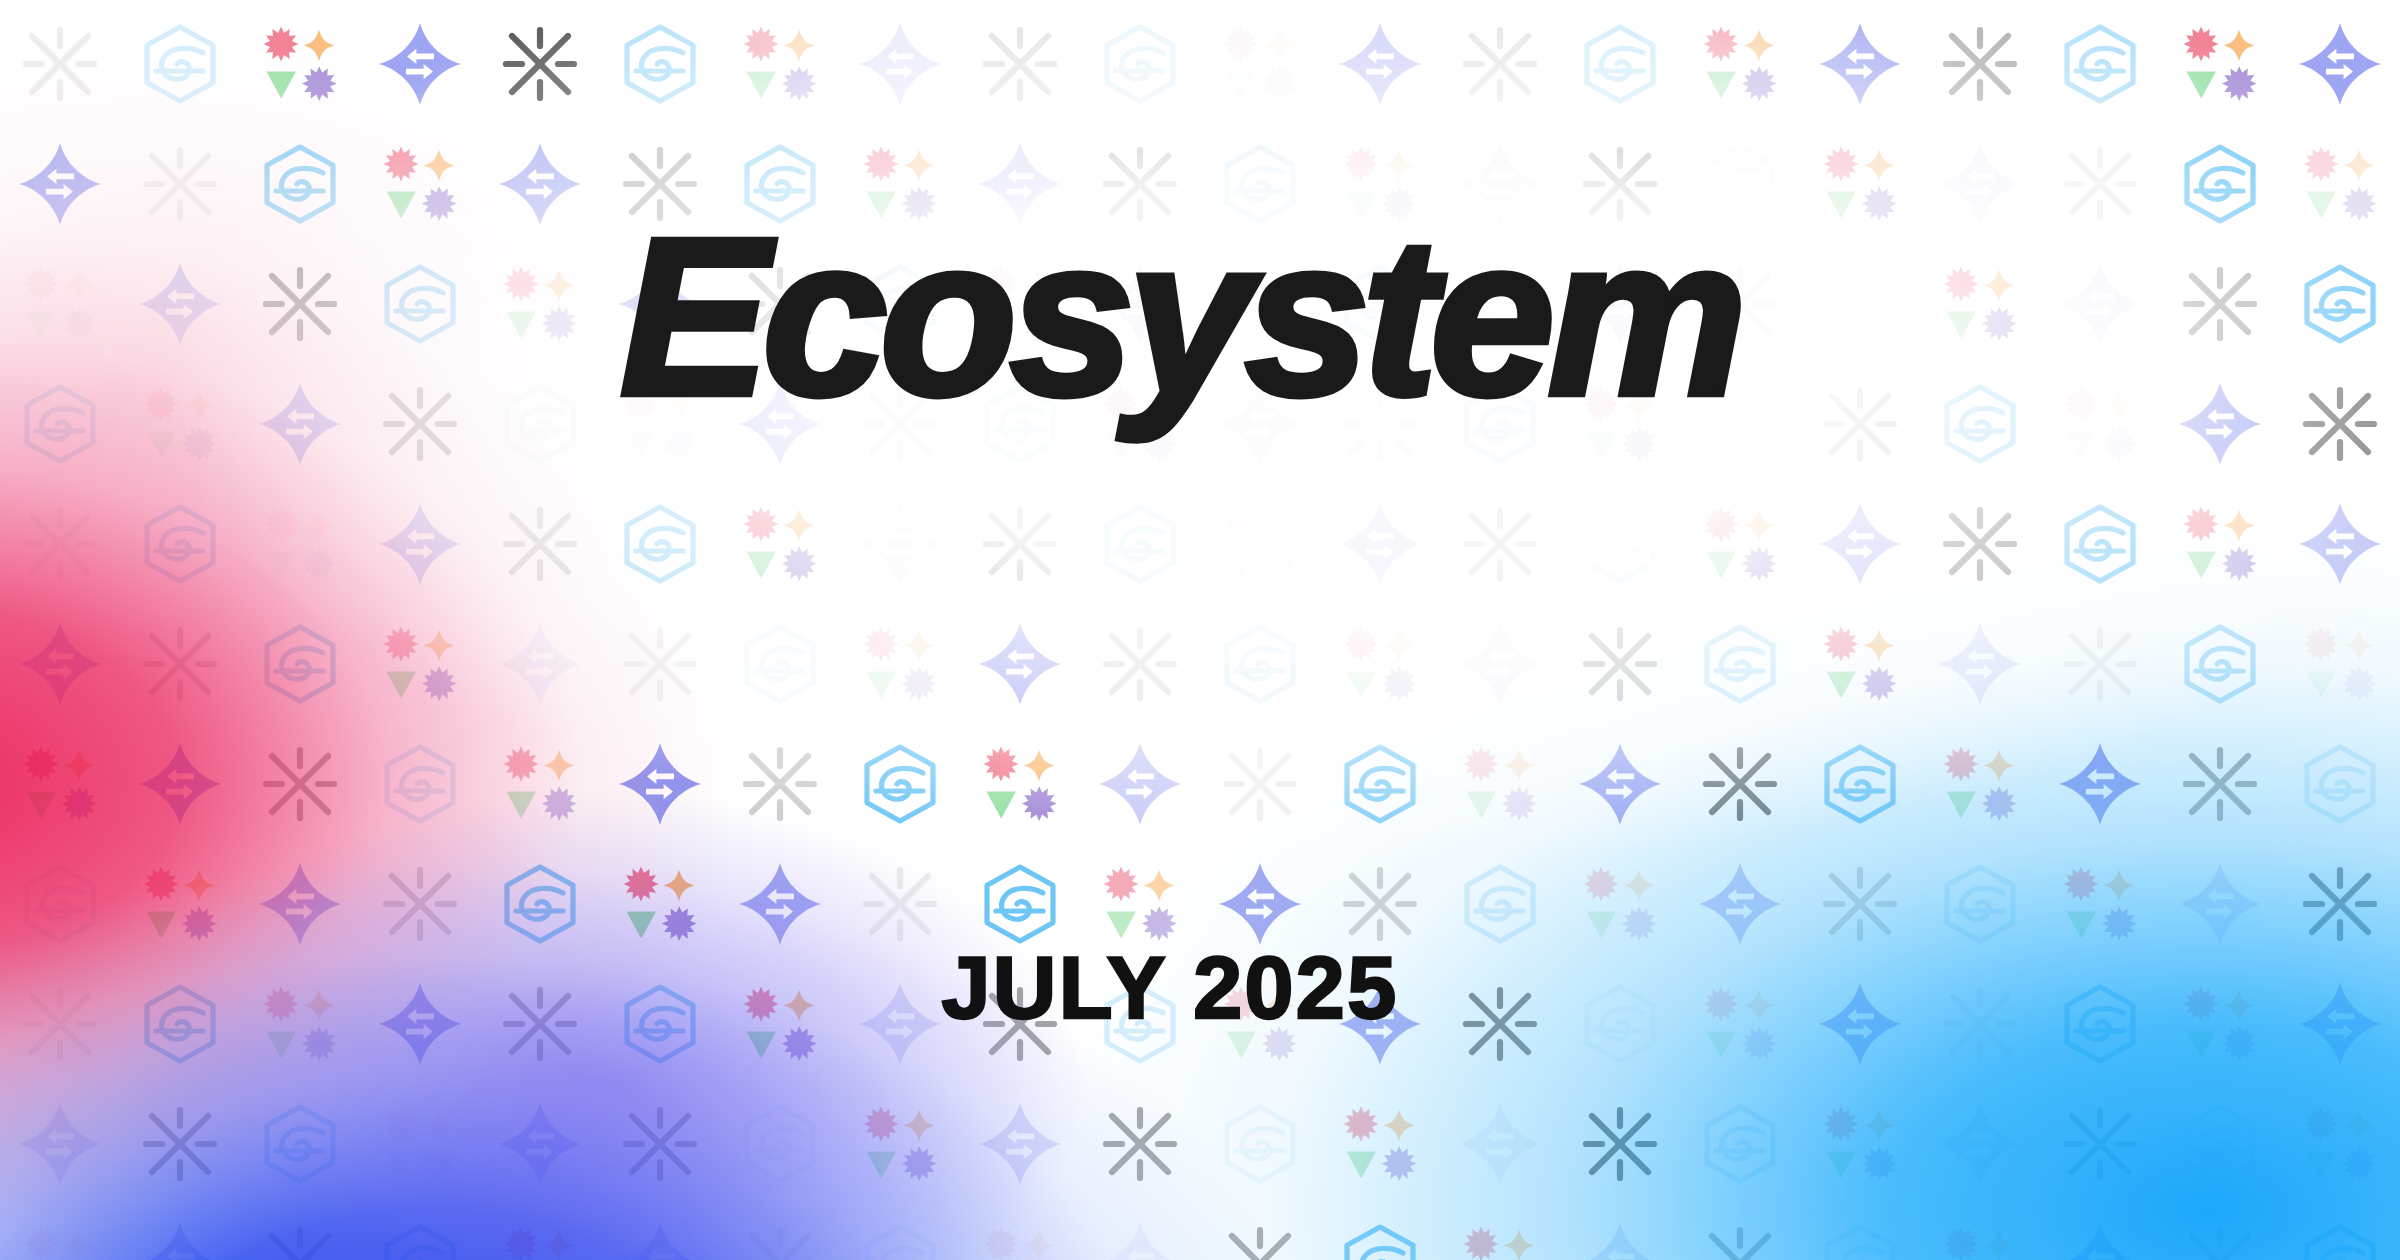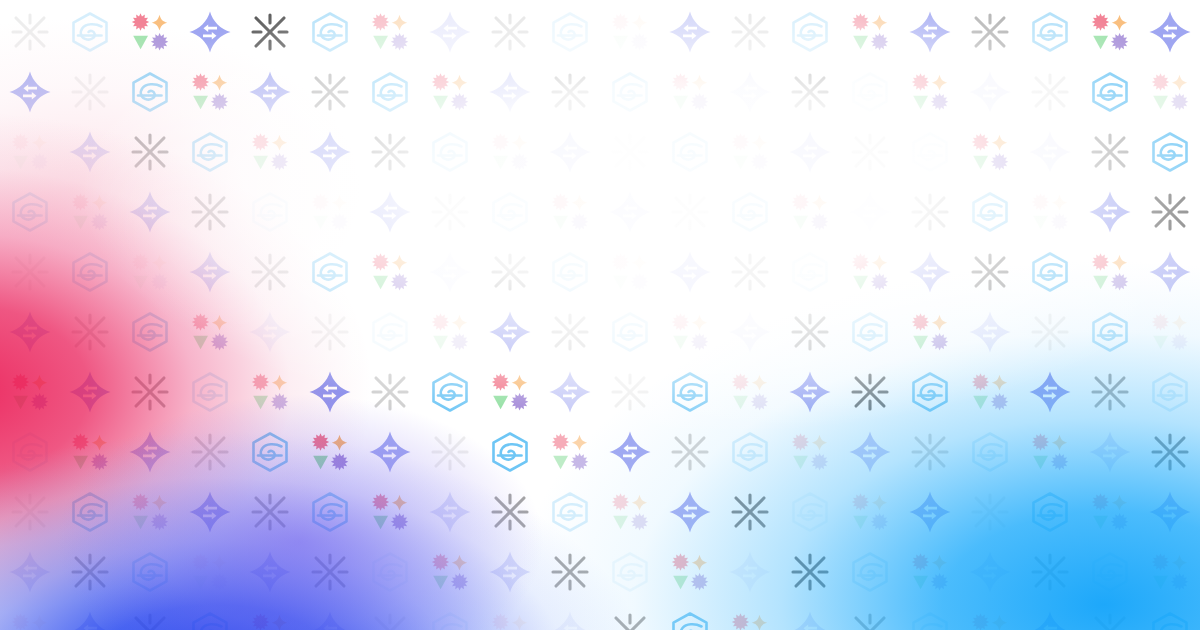--- a/index.html
+++ b/index.html
@@ -2210,16 +2210,18 @@
 
   <div class="wash" id="wash-blush"></div>
   <div class="wash" id="wash-pink"></div>
   <div class="wash" id="wash-blue"></div>
   <div class="wash" id="wash-cyan"></div>
   <div class="wash" id="wash-violet"></div>
   <div class="wash" id="wash-white"></div>
 
   <div id="text-layer">
     <div id="headline">
+      <span class="hl-line">Ecosystem</span>
     </div>
+    <div id="subtitle">JULY 2025</div>
   </div>
 
 </div>
 
 </body></html>

